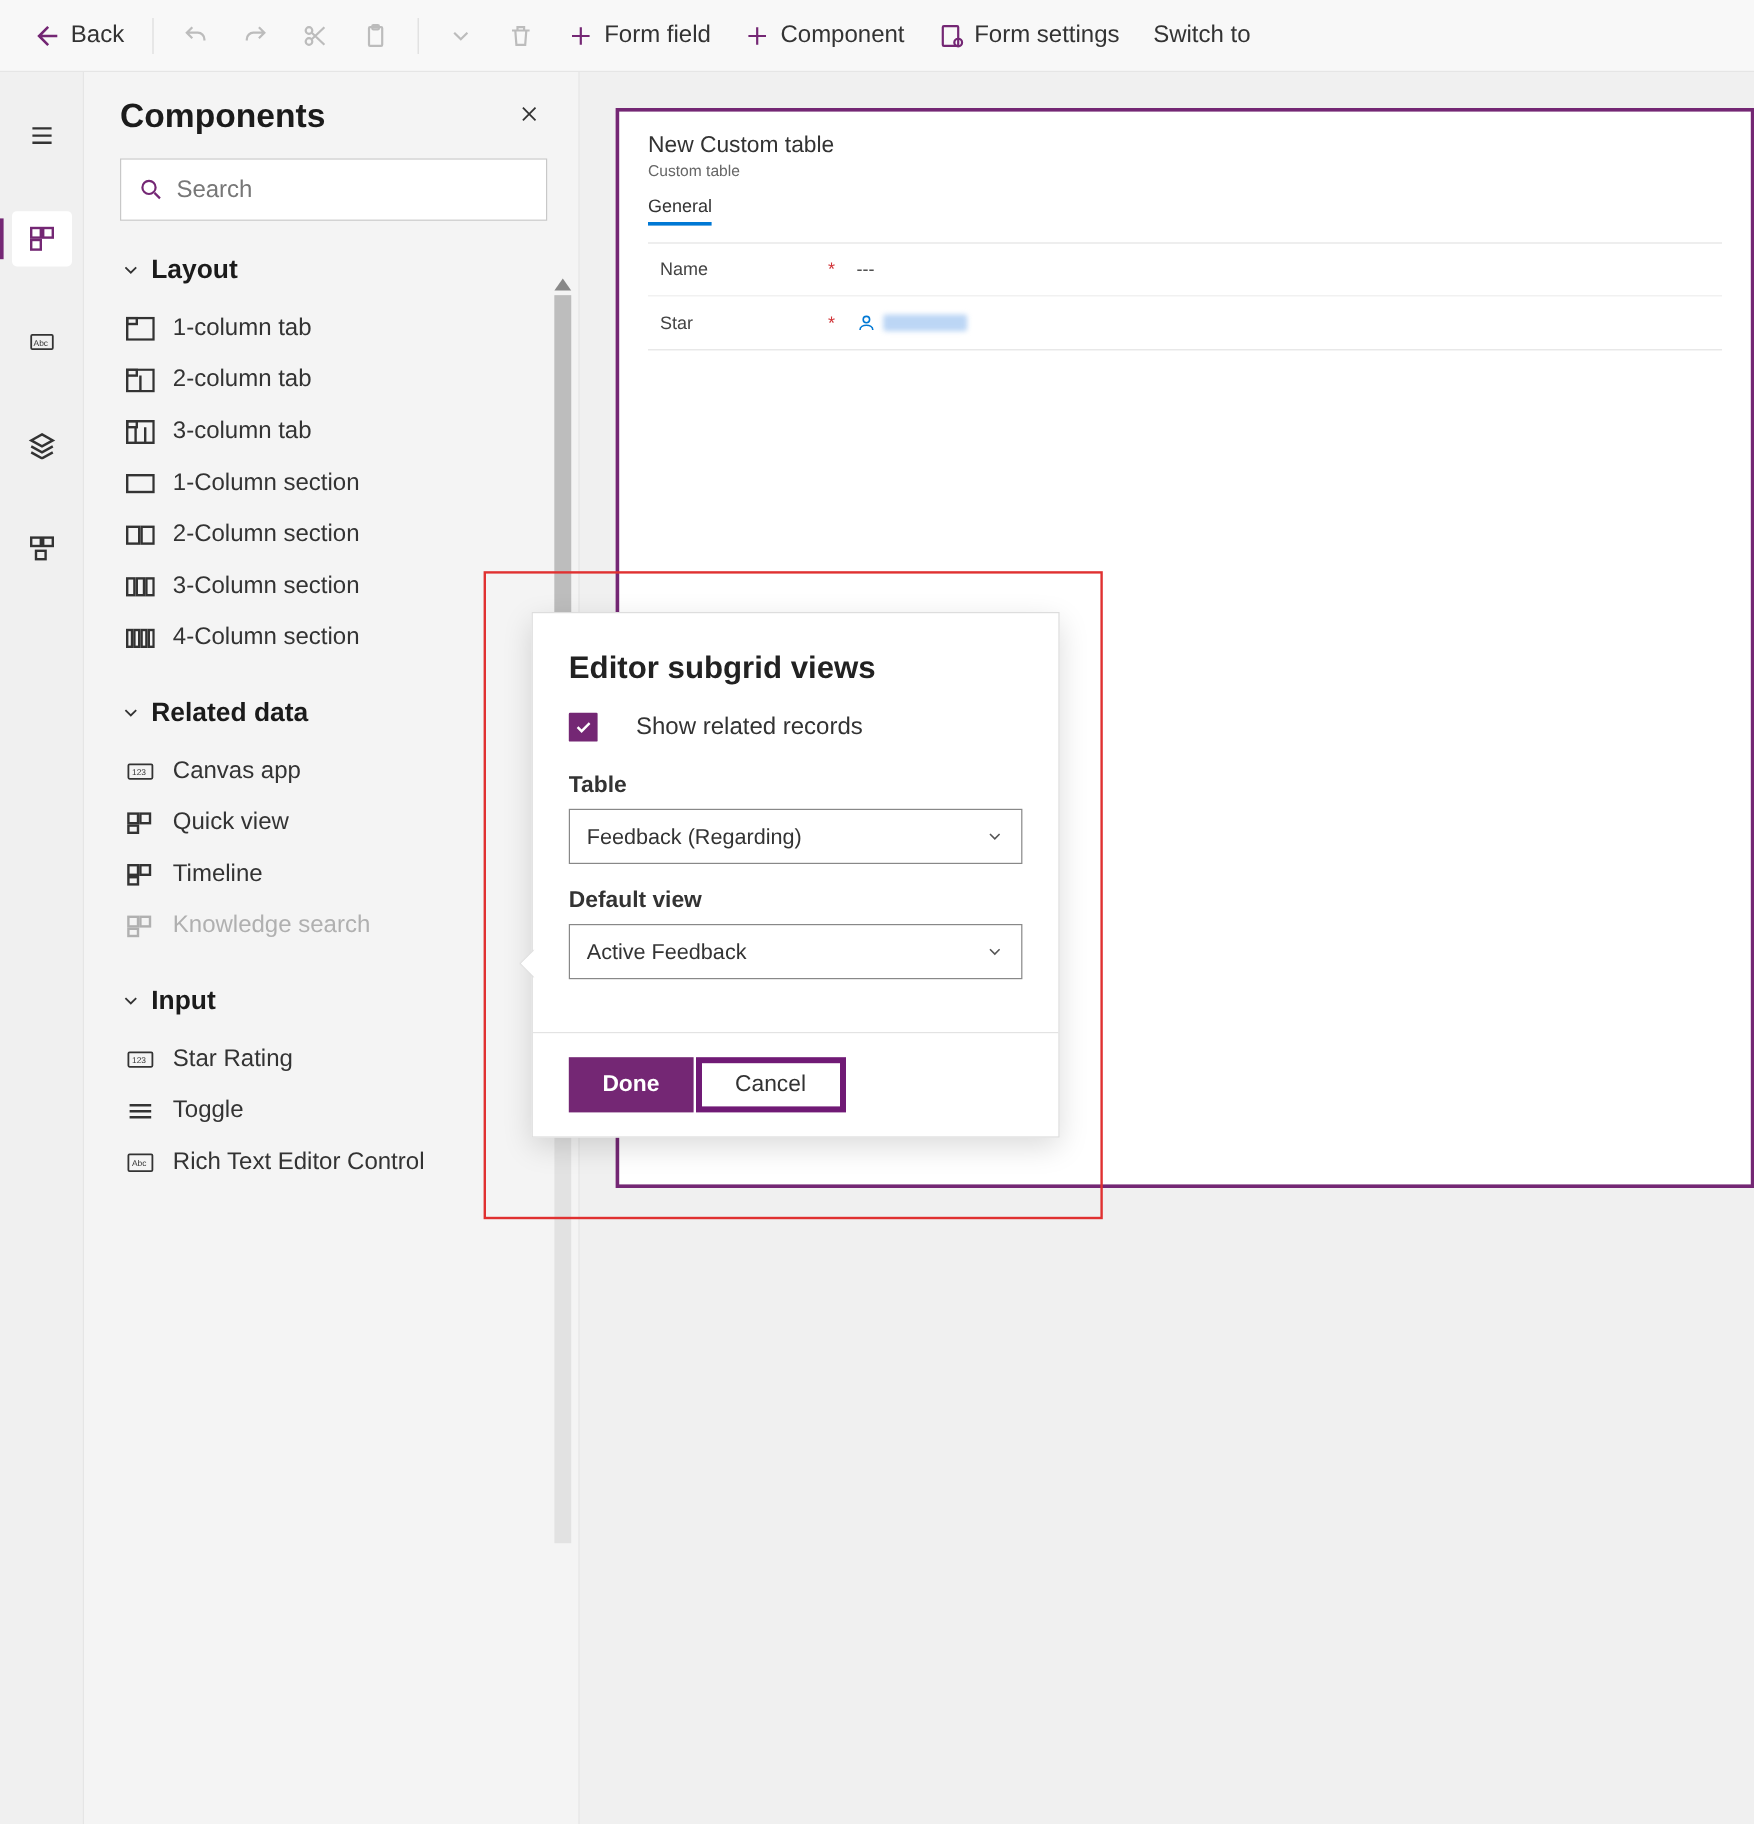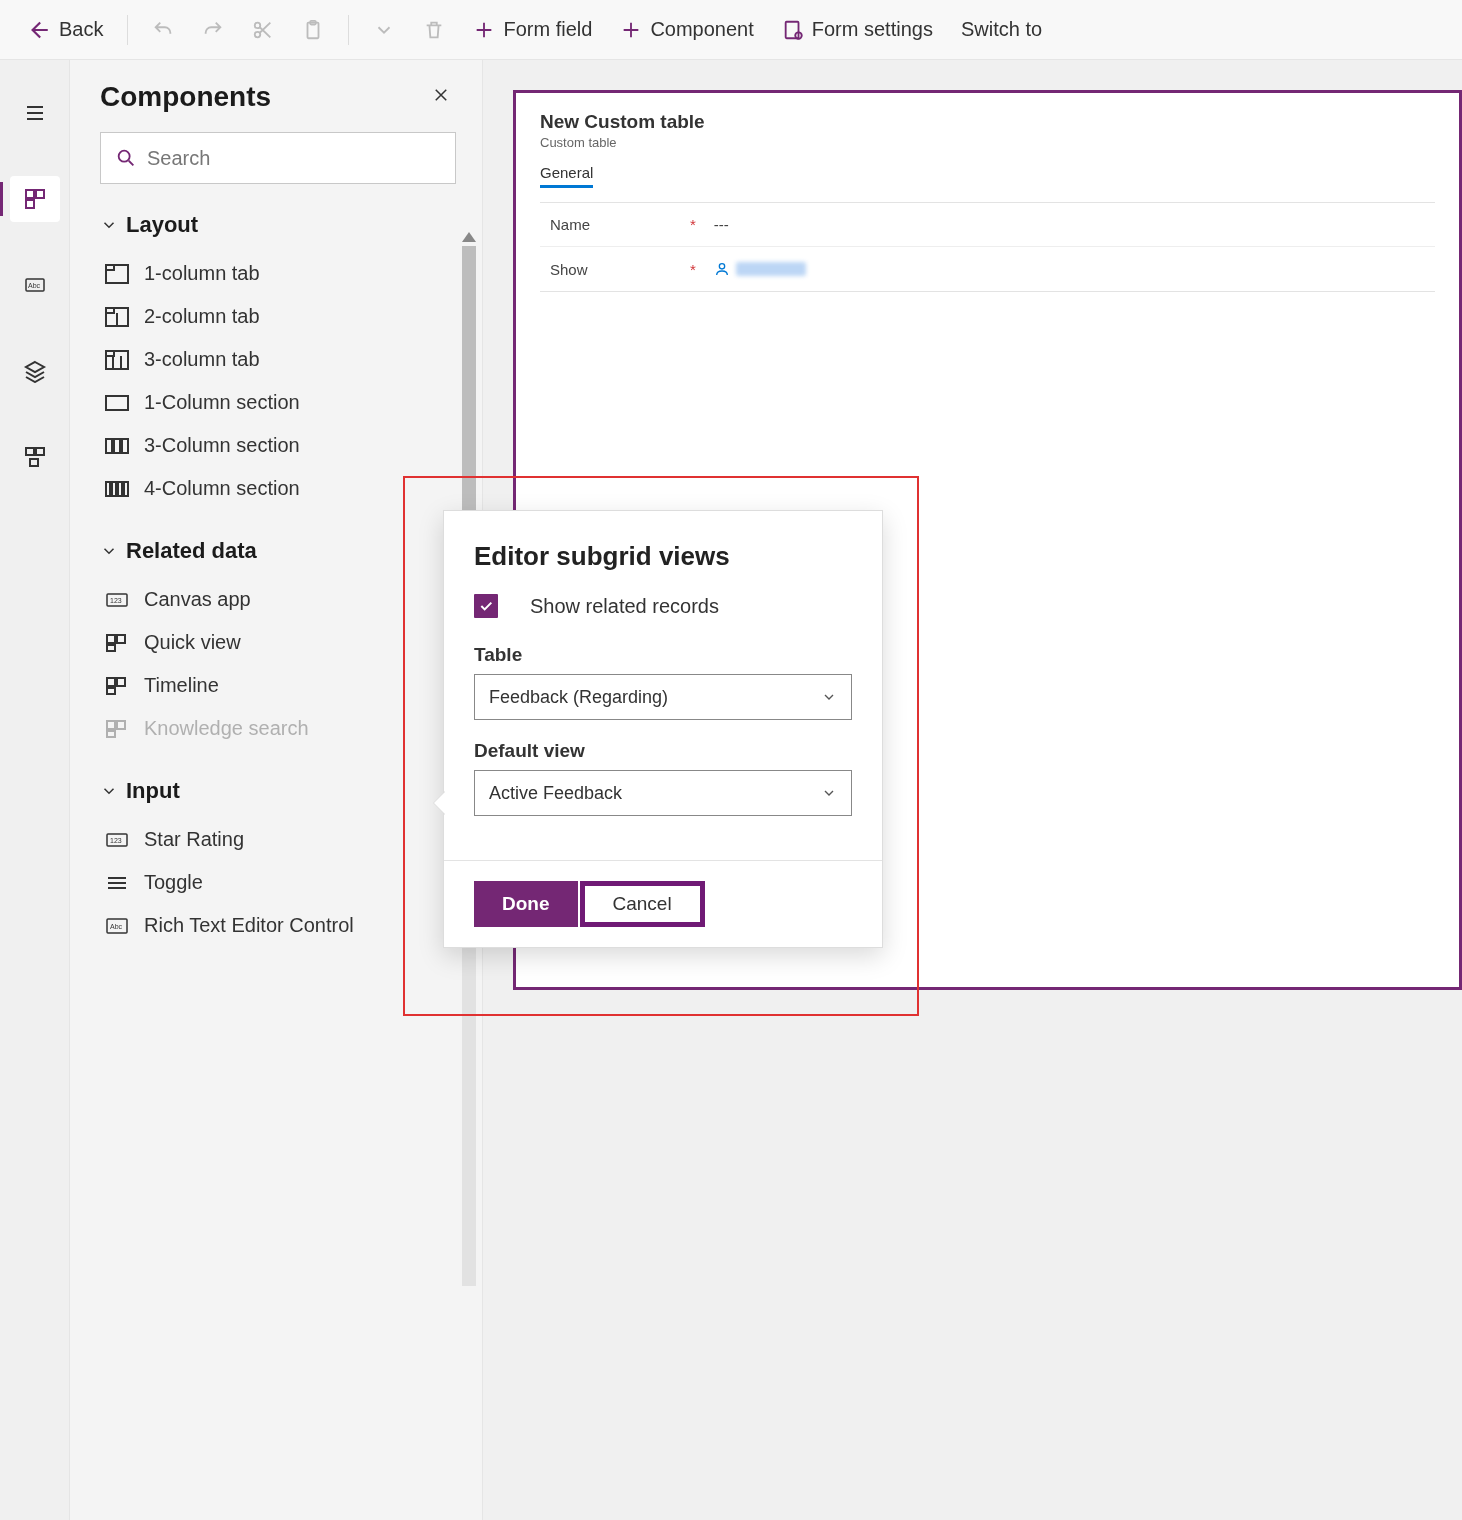--- a/index.html
+++ b/index.html
@@ -42,21 +42,21 @@
   .comp-list { list-style:none; padding:0; margin:0; }
   .comp-list li { display:flex; align-items:center; gap:14px; padding:10px 4px; font-size:20px; color:#333; cursor:pointer; }
   .comp-list li.dim { color:#b0b0b0; }
   .comp-list li.sel { outline:2px solid #c33; outline-offset:-2px; }
   .ci { width:26px; height:22px; display:flex; align-items:center; justify-content:center; }
   .ci svg { width:24px; height:20px; }
 
   
   .canvas { flex:1; position:relative; padding:30px 0 0 30px; }
   .form-card { border:3px solid #742774; background:#fff; padding:18px 24px 24px 24px; min-height:900px; }
-  .form-title { font-size:19px; font-weight:700; }
+  .form-title { font-size:19px; font-weight:400; }
   .form-sub { font-size:13px; color:#666; margin-top:2px; }
   .form-tab { display:inline-block; margin-top:14px; font-size:15px; border-bottom:3px solid #0078d4; padding-bottom:4px; }
   .field-block { border-top:1px solid #e3e3e3; border-bottom:1px solid #e3e3e3; margin-top:14px; }
   .fld { display:flex; align-items:center; height:44px; border-bottom:1px solid #eee; }
   .fld:last-child { border-bottom:none; }
   .fld-label { width:150px; font-size:15px; color:#444; padding-left:10px; }
   .fld-req { color:#d13438; margin-right:18px; font-size:15px; }
   .fld-val { font-size:15px; color:#444; display:flex; align-items:center; gap:6px; }
   .owner-blur { width:70px; height:14px; background:#bcd6f5; filter:blur(2px); border-radius:2px; }
 
@@ -259,20 +259,29 @@
             <span class="ci">
               <svg viewBox="0 0 24 20" fill="none" stroke="#333" stroke-width="2">
                 <rect x="1" y="3" width="22" height="14"></rect>
               </svg>
             </span>
             <span>1-Column section</span>
           </li>
         <li>
             <span class="ci">
               <svg viewBox="0 0 24 20" fill="none" stroke="#333" stroke-width="2">
+                <rect x="1" y="3" width="10" height="14"></rect>
+                <rect x="13" y="3" width="10" height="14"></rect>
+              </svg>
+            </span>
+            <span>2-Column section</span>
+          </li>
+        <li>
+            <span class="ci">
+              <svg viewBox="0 0 24 20" fill="none" stroke="#333" stroke-width="2">
                 <rect x="1" y="3" width="6" height="14"></rect>
                 <rect x="9" y="3" width="6" height="14"></rect>
                 <rect x="17" y="3" width="6" height="14"></rect>
               </svg>
             </span>
             <span>3-Column section</span>
           </li>
         <li>
             <span class="ci">
               <svg viewBox="0 0 24 20" fill="none" stroke="#333" stroke-width="2">
@@ -379,21 +388,21 @@
       <div class="form-title">New Custom table</div>
       <div class="form-sub">Custom table</div>
       <div class="form-tab">General</div>
       <div class="field-block">
         <div class="fld">
           <div class="fld-label">Name</div>
           <div class="fld-req">*</div>
           <div class="fld-val">---</div>
         </div>
         <div class="fld">
-          <div class="fld-label">Show</div>
+          <div class="fld-label">Star</div>
           <div class="fld-req">*</div>
           <div class="fld-val">
             <svg width="16" height="16" viewBox="0 0 24 24" fill="none" stroke="#0078d4" stroke-width="2">
                 <circle cx="12" cy="8" r="4"></circle>
                 <path d="M4 21c0-4 4-6 8-6s8 2 8 6"></path>
               </svg>
             <span class="owner-blur"></span>
           </div>
         </div>
       </div>

